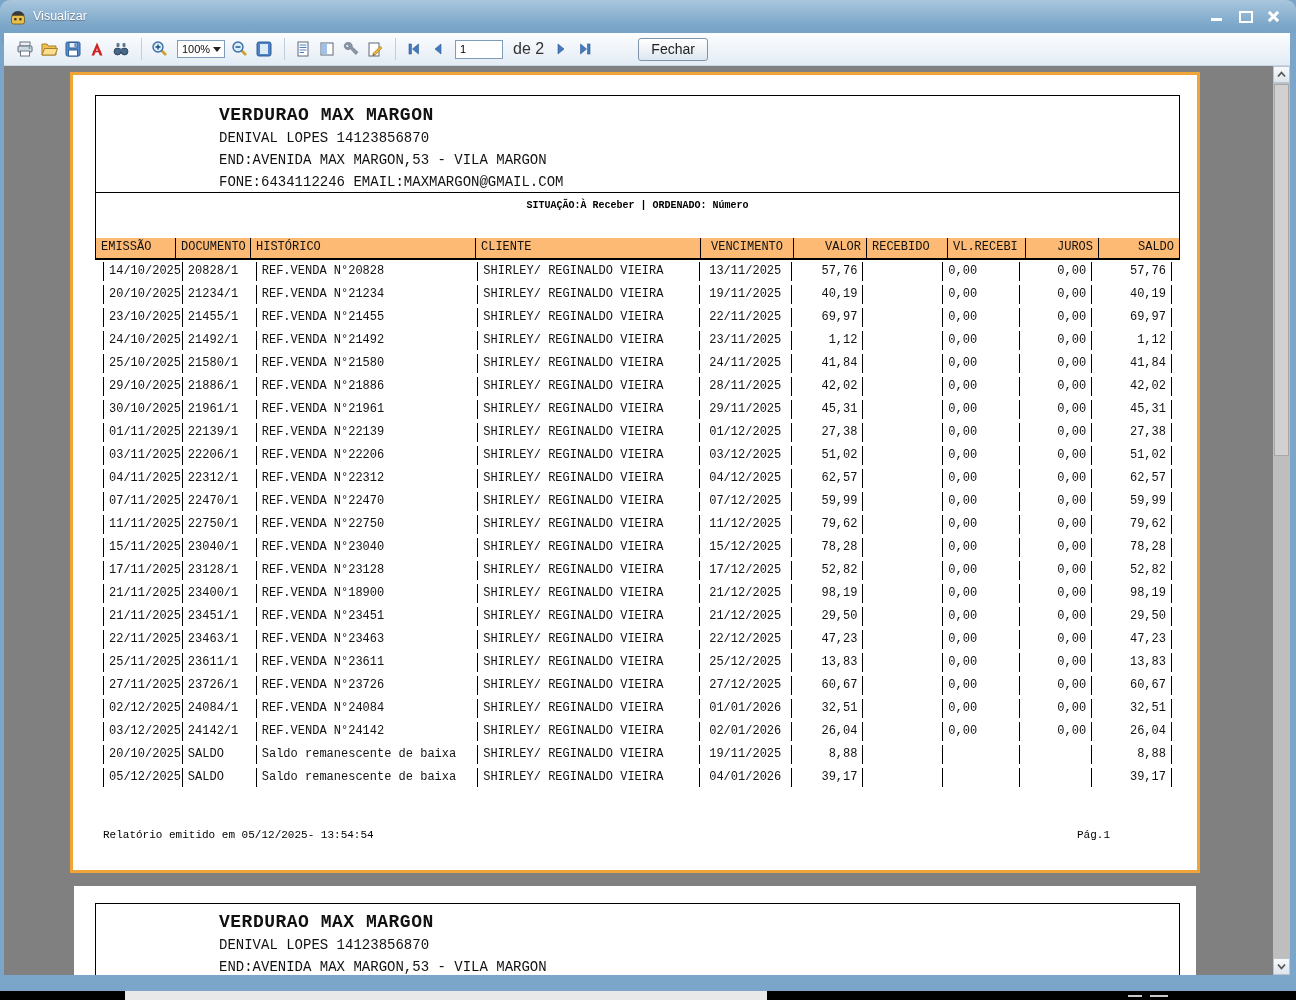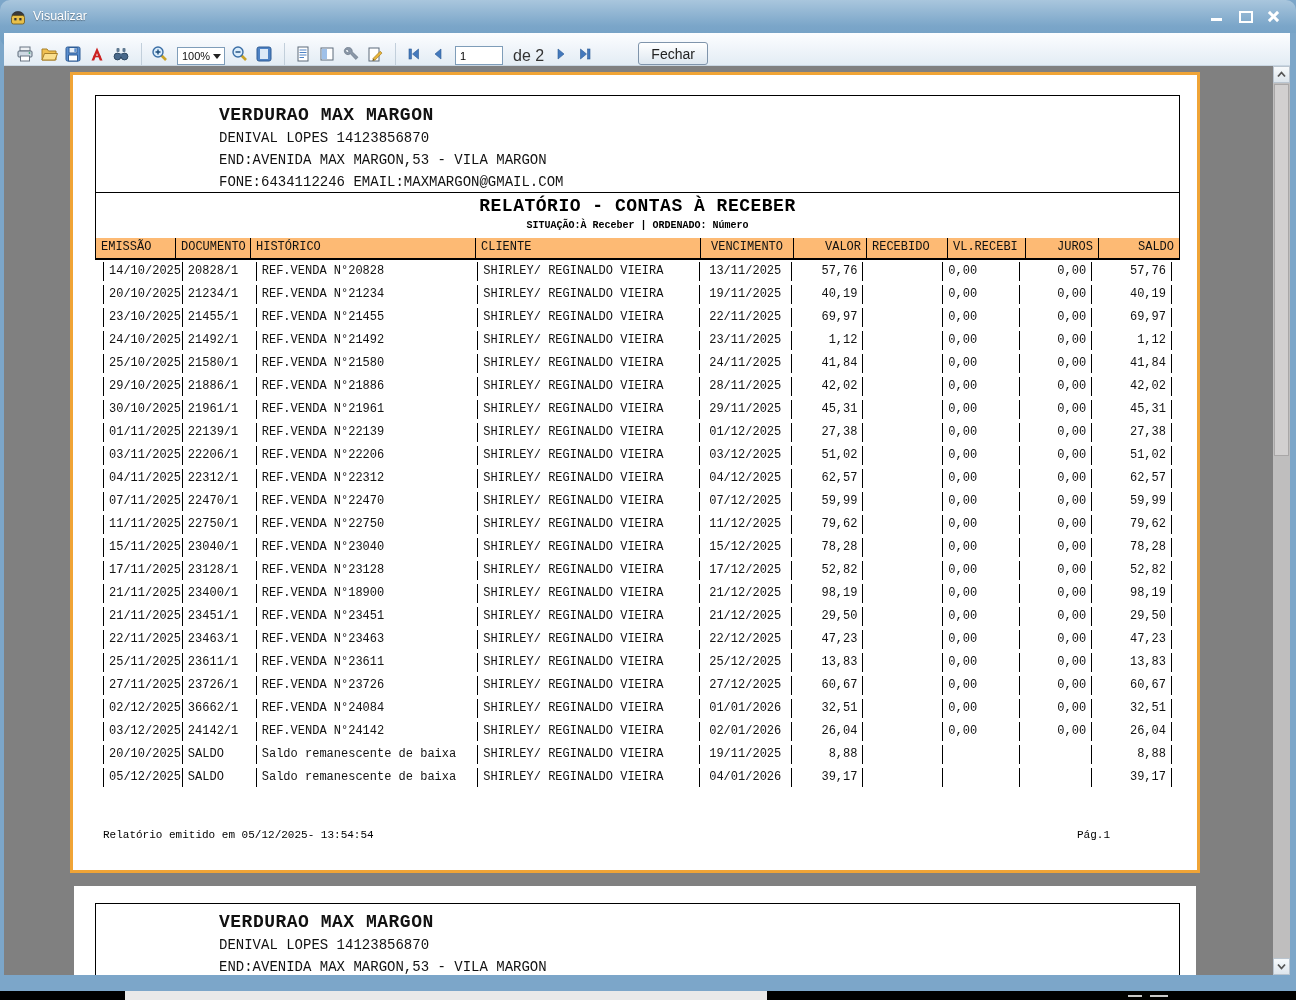--- a/index.html
+++ b/index.html
@@ -17,21 +17,21 @@
   .winbtn{width:14px;height:13px;position:relative;cursor:default;}
   .min-glyph{position:absolute;left:1px;bottom:2px;width:11px;height:3px;background:#fff;}
   .max-glyph{position:absolute;left:1px;top:1px;width:10px;height:8px;border:2px solid #fff;}
   .close-glyph{position:absolute;inset:0;}
   .close-glyph:before,.close-glyph:after{content:"";position:absolute;left:6px;top:0;width:3px;height:13px;background:#fff;}
   .close-glyph:before{transform:rotate(45deg);} .close-glyph:after{transform:rotate(-45deg);}
 
   
   .toolbar{position:absolute;left:4px;right:4px;top:33px;height:33px;
            background:linear-gradient(#fcfdff,#e3ecf4);border-bottom:1px solid #c9d6e2;
-           display:flex;align-items:flex-end;padding-left:10px;box-sizing:border-box;}
+           display:flex;align-items:center;padding-left:10px;box-sizing:border-box;}
   .tbtn{width:22px;height:22px;display:flex;align-items:center;justify-content:center;margin-right:2px;}
   .tsep{width:1px;height:22px;background:#c2cfdb;margin:0 7px;}
   .combo{width:48px;height:18px;background:#fff;border:1px solid #7f9db9;display:flex;
          align-items:center;font-size:11px;color:#111;padding-left:4px;box-sizing:border-box;margin:0 4px;position:relative;}
   .combo .arrow{position:absolute;right:3px;top:6px;width:0;height:0;
                 border-left:4px solid transparent;border-right:4px solid transparent;border-top:5px solid #222;}
   .page-input{width:42px;height:17px;border:1px solid #7f9db9;font-size:11px;padding:0 0 0 4px;
               margin:0 4px;font-family:"Liberation Sans",sans-serif;}
   .page-count{font-size:16px;color:#333;margin:0 6px;}
   .close-btn{margin-left:40px;width:68px;height:21px;border:1px solid #7f94ab;border-radius:3px;
@@ -245,21 +245,20 @@
   <div class="doc-area"></div>
 
   <div class="page1">
     <div class="company-box">
       <div class="company-name mono">VERDURAO MAX MARGON</div>
       <div class="company-line mono">DENIVAL LOPES 14123856870</div>
       <div class="company-line mono">END:AVENIDA MAX MARGON,53 - VILA MARGON</div>
       <div class="company-line mono">FONE:6434112246 EMAIL:MAXMARGON@GMAIL.COM</div>
     </div>
     <div class="title-box">
-      <div class="report-title">RELATÓRIO - CONTAS À RECEBER</div>
       <div class="report-subtitle">SITUAÇÃO:À Receber | ORDENADO: Número</div>
     </div>
     <div class="table">
       <div class="thead" id="thead">
           <div class="tcell c0 al">EMISSÃO</div>
           <div class="tcell c1 al">DOCUMENTO</div>
           <div class="tcell c2 al">HISTÓRICO</div>
           <div class="tcell c3 al">CLIENTE</div>
           <div class="tcell c4 ac">VENCIMENTO</div>
           <div class="tcell c5 ar">VALOR</div>
@@ -492,21 +491,21 @@
             <div class="tcell c3 al">SHIRLEY/ REGINALDO VIEIRA</div>
             <div class="tcell c4 ac">27/12/2025</div>
             <div class="tcell c5 ar">60,67</div>
             <div class="tcell c6 al"></div>
             <div class="tcell c7 al">0,00</div>
             <div class="tcell c8 ar">0,00</div>
             <div class="tcell c9 ar">60,67</div>
           </div>
           <div class="trow">
             <div class="tcell c0 al">02/12/2025</div>
-            <div class="tcell c1 al">36662/1</div>
+            <div class="tcell c1 al">24084/1</div>
             <div class="tcell c2 al">REF.VENDA N°24084</div>
             <div class="tcell c3 al">SHIRLEY/ REGINALDO VIEIRA</div>
             <div class="tcell c4 ac">01/01/2026</div>
             <div class="tcell c5 ar">32,51</div>
             <div class="tcell c6 al"></div>
             <div class="tcell c7 al">0,00</div>
             <div class="tcell c8 ar">0,00</div>
             <div class="tcell c9 ar">32,51</div>
           </div>
           <div class="trow">

